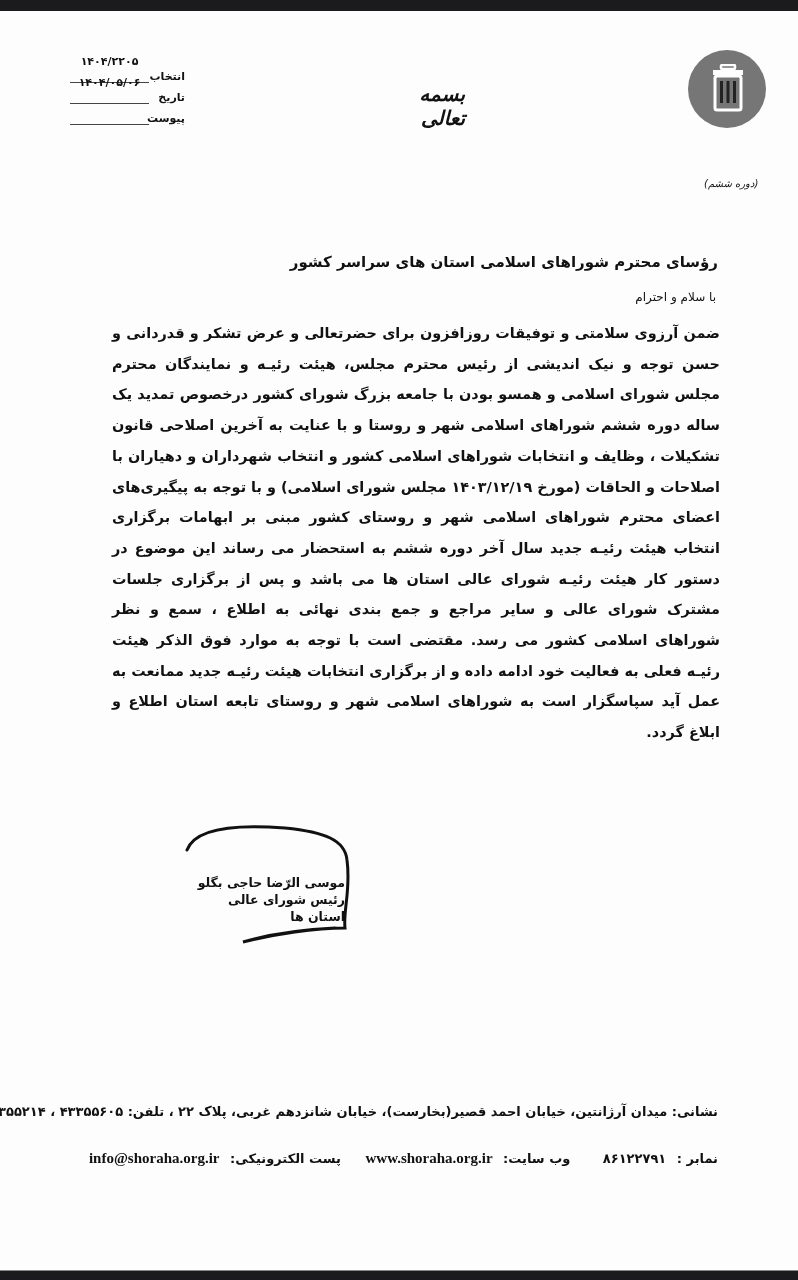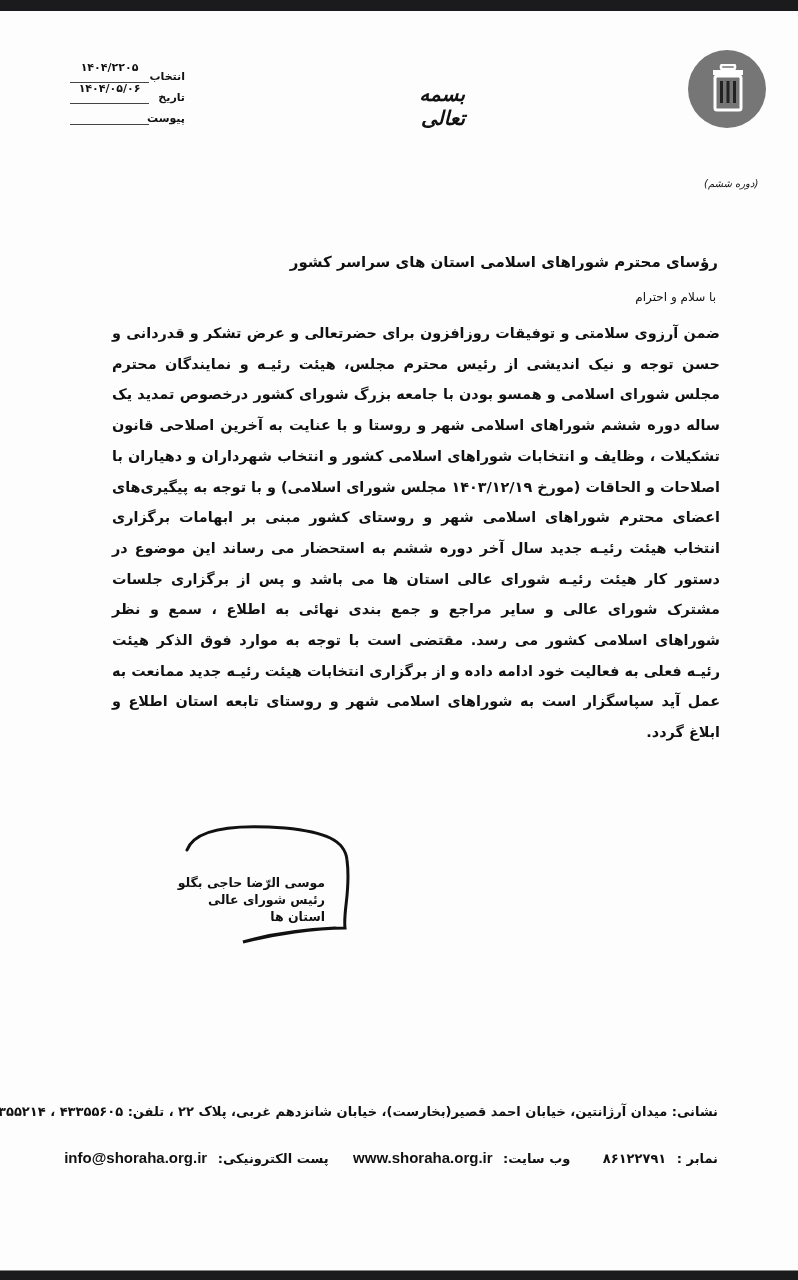--- a/index.html
+++ b/index.html
@@ -8,42 +8,42 @@
     background:#fdfdfd;
     font-family:"DejaVu Sans", sans-serif;
     color:#111;
   }
   .topbar { position:absolute; left:0; top:0; width:798px; height:11px; background:#1b1b1d; }
   .bottombar { position:absolute; left:0; top:1270px; width:798px; height:10px; background:#1b1b1d; border-top:1px solid #888; }
 
   .meta { position:absolute; left:70px; top:62px; width:115px; direction:rtl; font-size:11px; }
   .meta-row { display:flex; align-items:flex-end; height:21px; }
   .meta-label { width:36px; text-align:right; font-weight:bold; font-size:11px; }
-  .meta-val { flex:1; border-bottom:1px solid #444; text-align:center; font-weight:bold; font-size:11px; padding-bottom:8px; direction:ltr; }
+  .meta-val { flex:1; border-bottom:1px solid #444; text-align:center; font-weight:bold; font-size:11px; padding-bottom:14px; direction:ltr; }
 
   .basmala { position:absolute; left:385px; top:82px; width:80px; text-align:right; font-family:"DejaVu Serif", serif; font-size:20px; font-weight:bold; font-style:italic; direction:rtl; }
 
   .logo { position:absolute; left:686px; top:50px; width:80px; height:150px; }
   .logo-circle { position:absolute; left:2px; top:0; width:78px; height:78px; border-radius:50%; background:#767676; }
   .trash { position:absolute; left:22px; top:14px; width:36px; height:48px; }
   .logo-text { position:absolute; left:0; top:82px; width:82px; direction:rtl; text-align:right; font-family:"DejaVu Serif", serif; font-weight:bold; font-size:17px; line-height:18px; font-style:italic; }
   .logo-sub { position:absolute; left:18px; top:128px; font-size:10px; direction:rtl; font-style:italic; }
 
   .recipient { position:absolute; right:80px; top:253px; direction:rtl; font-weight:bold; font-size:15px; }
   .greeting { position:absolute; right:82px; top:290px; direction:rtl; font-size:12px; }
   .body-text { position:absolute; left:112px; right:78px; top:318px; direction:rtl; text-align:justify; text-align-last:right; font-size:14.4px; font-weight:bold; line-height:30.7px; }
 
   .signature { position:absolute; left:175px; top:810px; width:180px; height:140px; }
   .sig-svg { position:absolute; left:0; top:0; }
-  .sig-name { position:absolute; left:0; top:64px; width:150px; direction:rtl; text-align:right; font-weight:bold; font-size:12.5px; line-height:17px; }
+  .sig-name { position:absolute; left:20px; top:64px; width:150px; direction:rtl; text-align:right; font-weight:bold; font-size:12.5px; line-height:17px; }
 
   .footer { position:absolute; right:80px; top:1100px; direction:rtl; font-size:13px; font-weight:bold; }
   .footer-line { white-space:nowrap; height:46px; line-height:24px; }
   .footer-line span { margin-left:6px; }
-  .footer-latin { font-family:Liberation Sans, sans-serif; font-size:15px; direction:ltr; unicode-bidi:embed; }
+  .footer-latin { font-family:Liberation Serif, serif; font-size:15px; direction:ltr; unicode-bidi:embed; }
 </style>
 </head>
 <body>
 
 <div class="topbar"></div>
 
 <div class="meta">
   <div class="meta-row">
     <span class="meta-label">انتخاب</span>
     <span class="meta-val">۱۴۰۴/۲۲۰۵</span>

